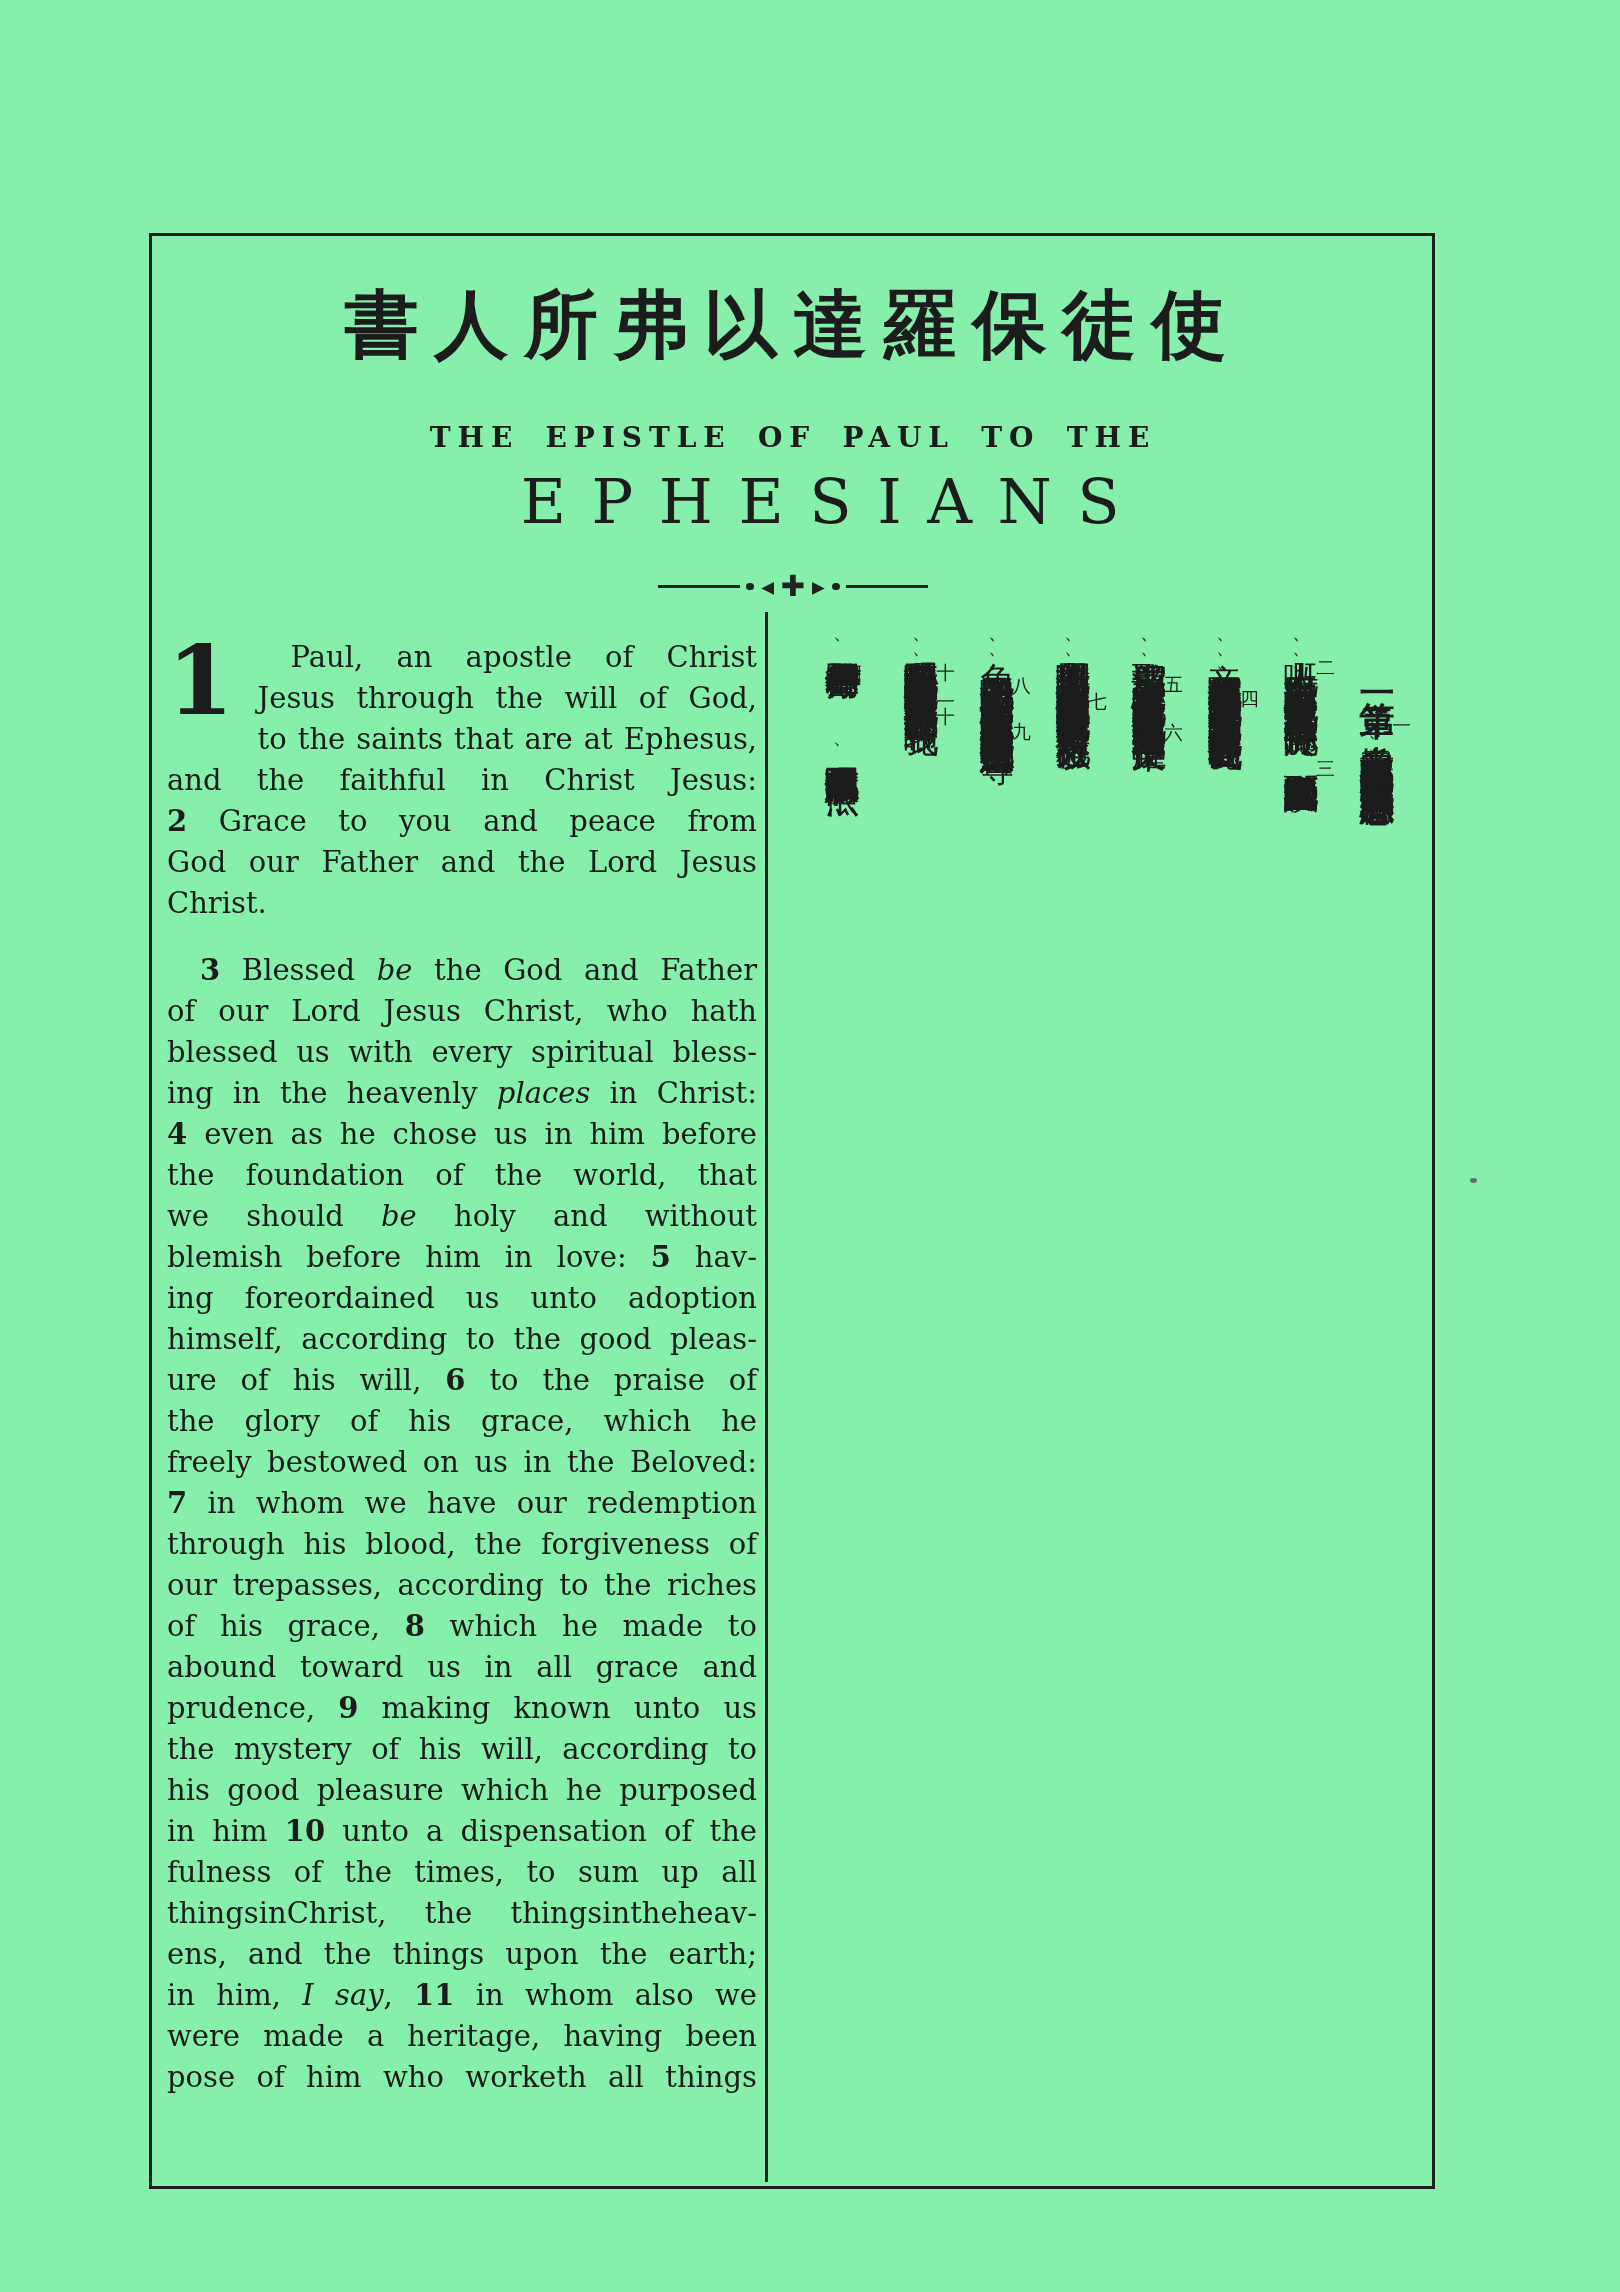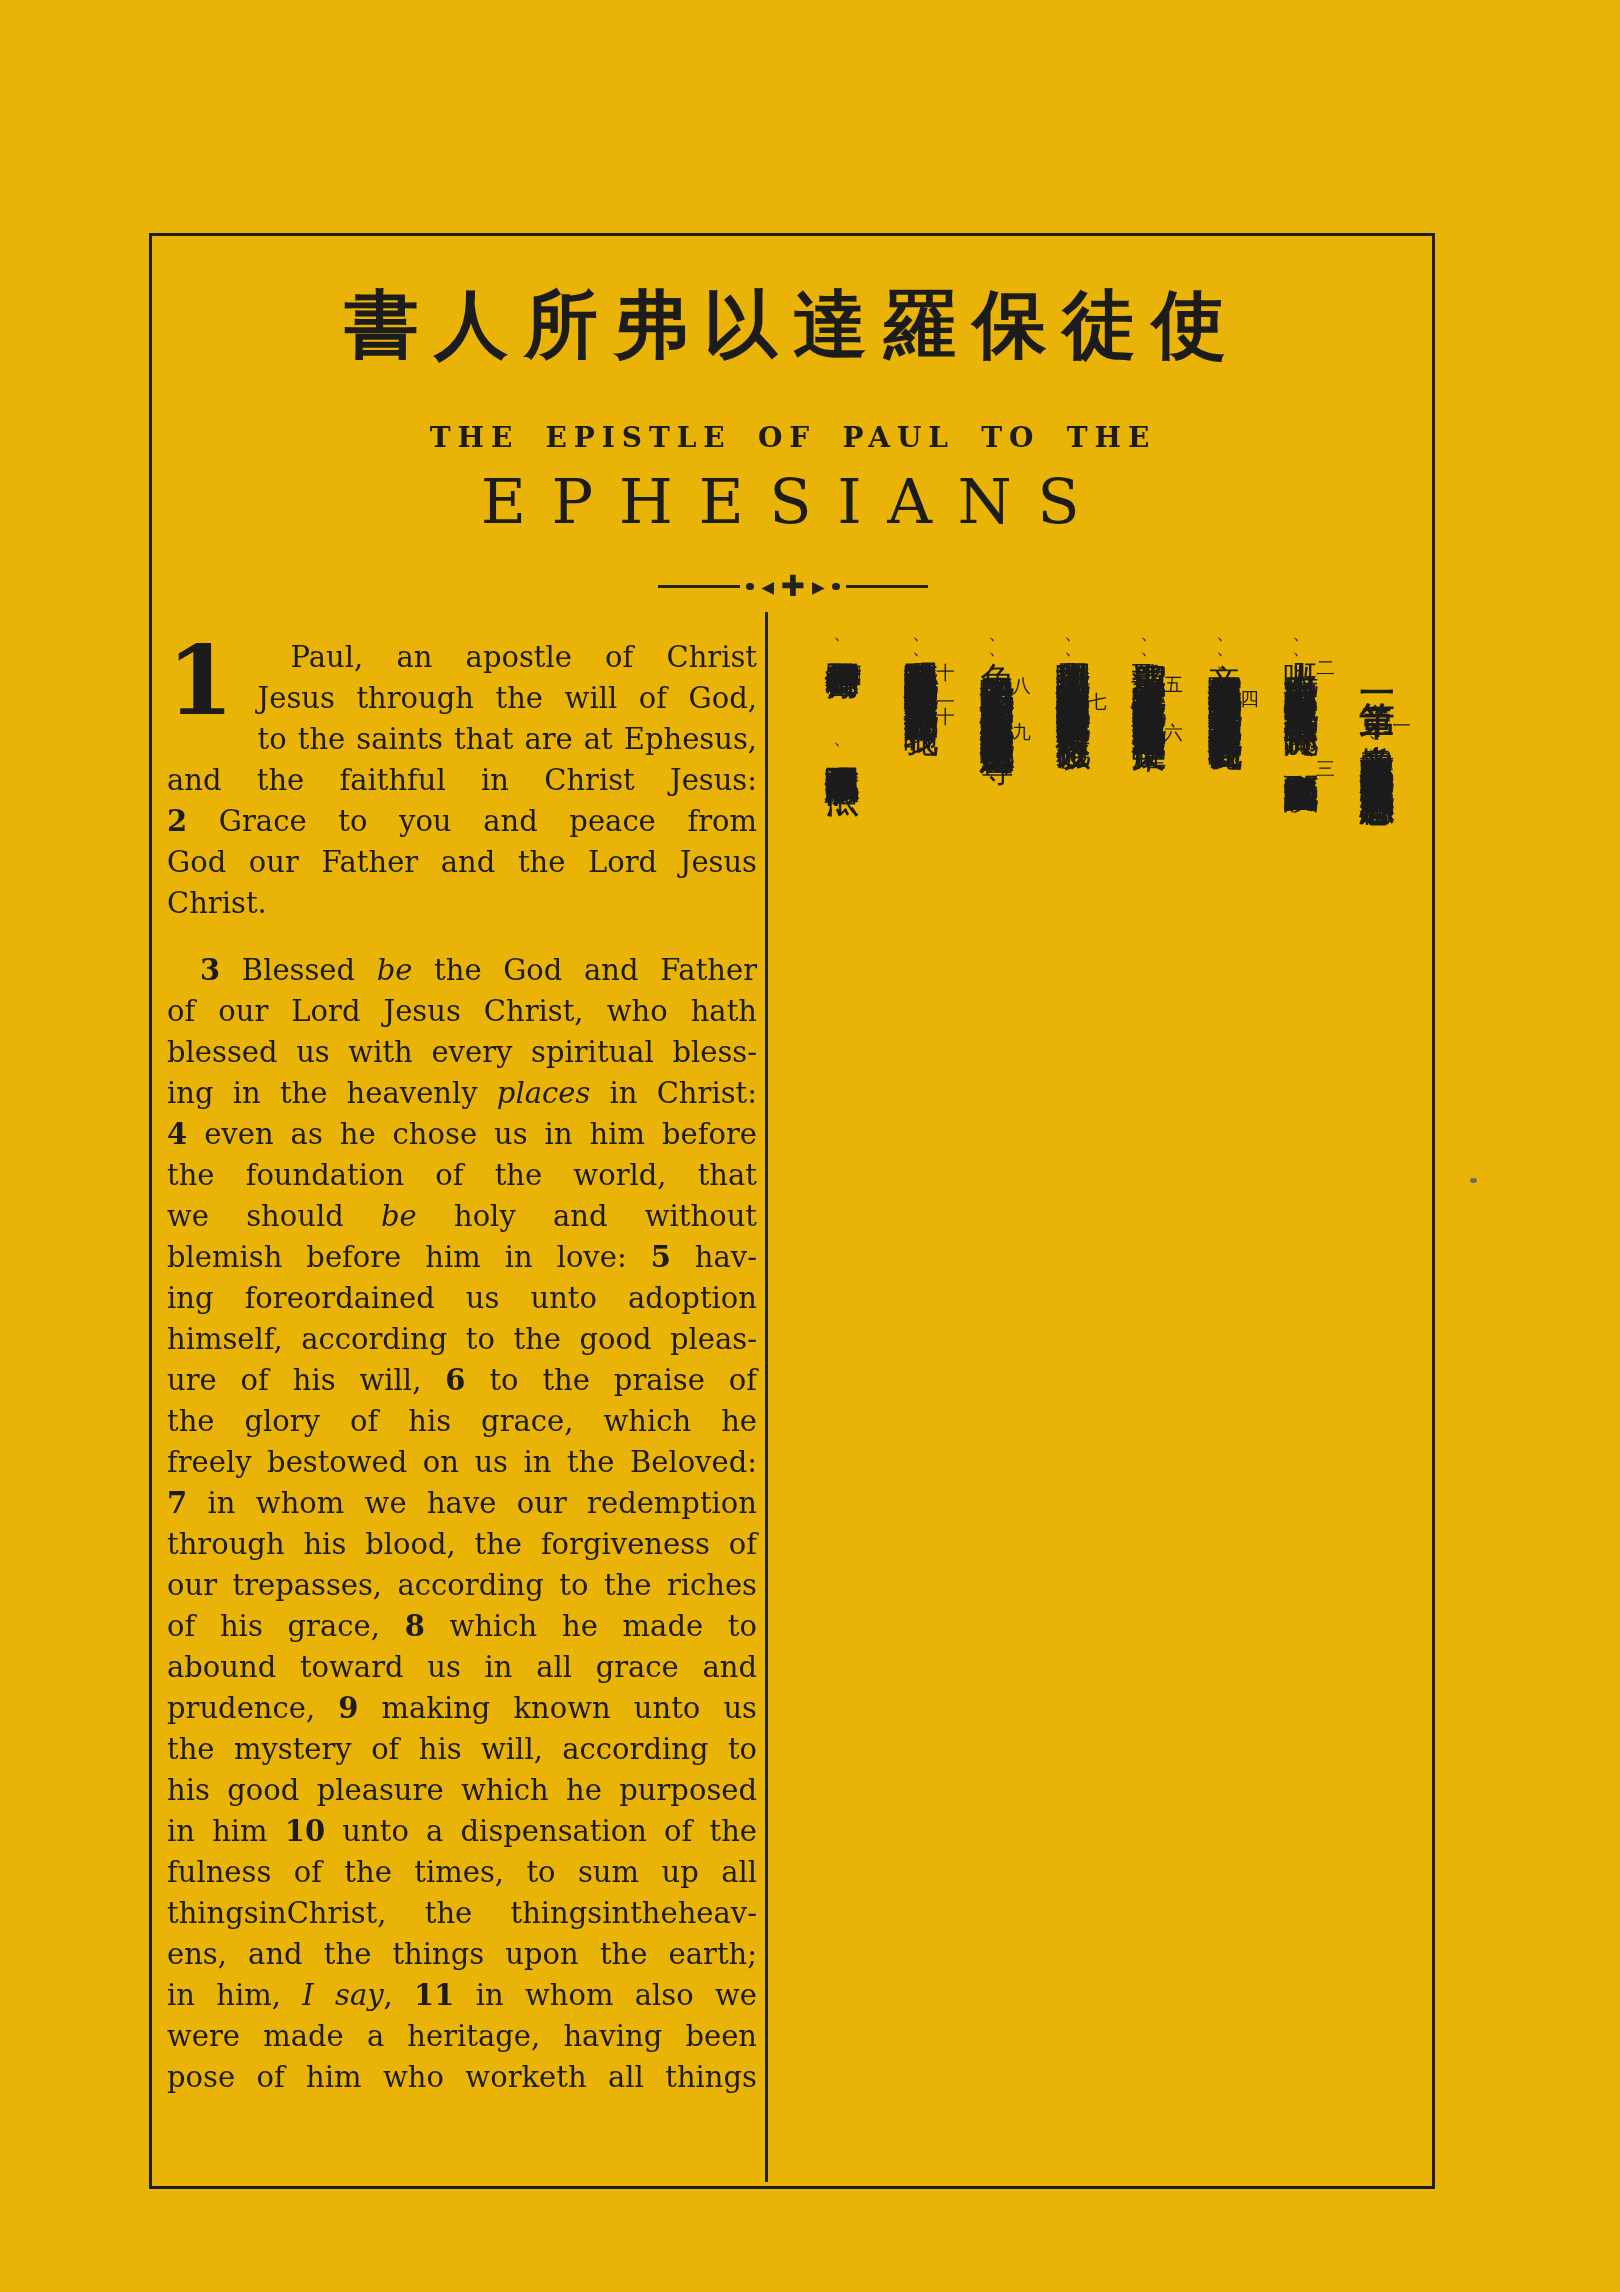--- a/index.html
+++ b/index.html
@@ -1,38 +1,38 @@
 <!DOCTYPE html>
 <html><head>
 <meta charset="utf-8">
 <style>
   html,body { margin:0; padding:0; background:#e8e6e0; }
   .page {
     position:relative; width:1620px; height:2293px;
-    background:#eab308; color:#1c1c1c;
+    background:#86efac; color:#1c1c1c;
     font-family:"DejaVu Serif","Liberation Serif",serif;
     overflow:hidden;
   }
   .frame {
     position:absolute; left:149px; top:233px; width:1280px; height:1950px;
     border:3.9px solid #1f1f1f;
   }
   .title-cn {
     position:absolute; left:149px; top:276px; width:1288px;
     text-align:center; font-size:74px; font-weight:700;
     letter-spacing:15.7px; white-space:nowrap;
   }
   .subtitle-en {
     position:absolute; left:149px; top:421px; width:1288px;
     text-align:center; font-size:28px; font-weight:600; letter-spacing:6.9px;
     word-spacing:9.8px;
   }
   .title-en {
     position:absolute; left:149px; top:465px; width:1288px;
-    text-align:center; font-size:62px; font-weight:400; letter-spacing:25.5px;
+    text-align:center; font-size:62px; font-weight:400; letter-spacing:25.5px;padding-left:40px;
   }
   .ornament {
     position:absolute; left:149px; top:572px; width:1288px; height:29px;
     display:flex; align-items:center; justify-content:center; gap:6.9px;
     color:#222;
   }
   .orn-line { width:82px; height:2.9px; background:#222; }
   .orn-dot  { width:7.8px; height:7.8px; border-radius:50%; background:#222; }
   .orn-glyph { font-size:25.5px; line-height:25.5px; }
   .orn-cross { font-size:29px; line-height:29px; }

